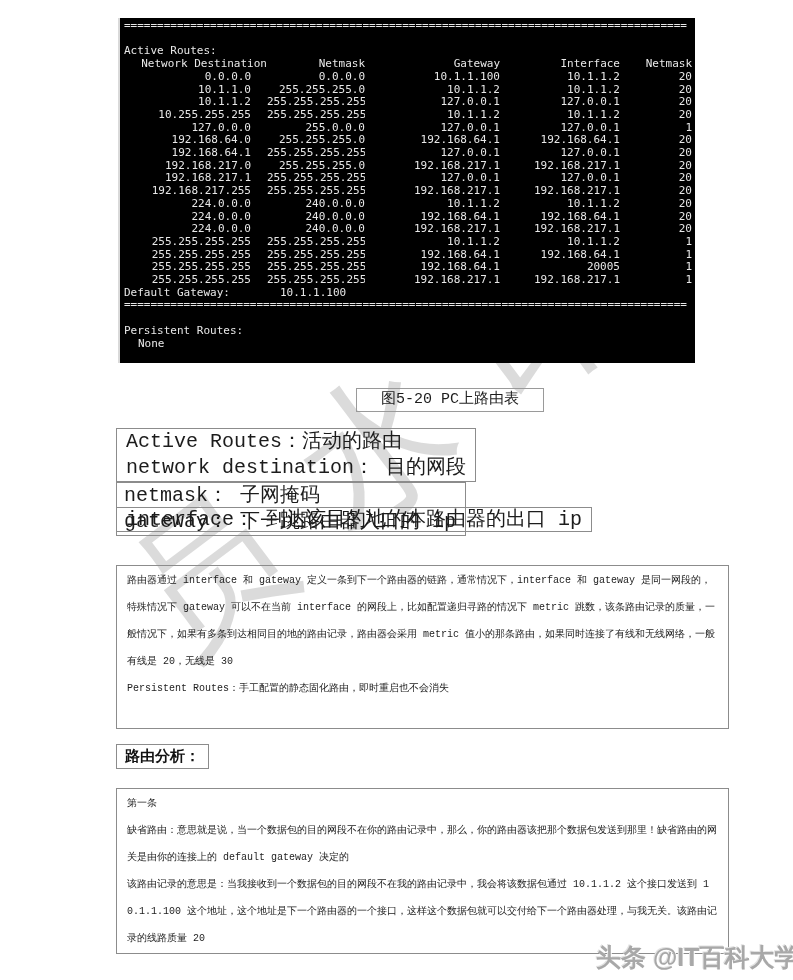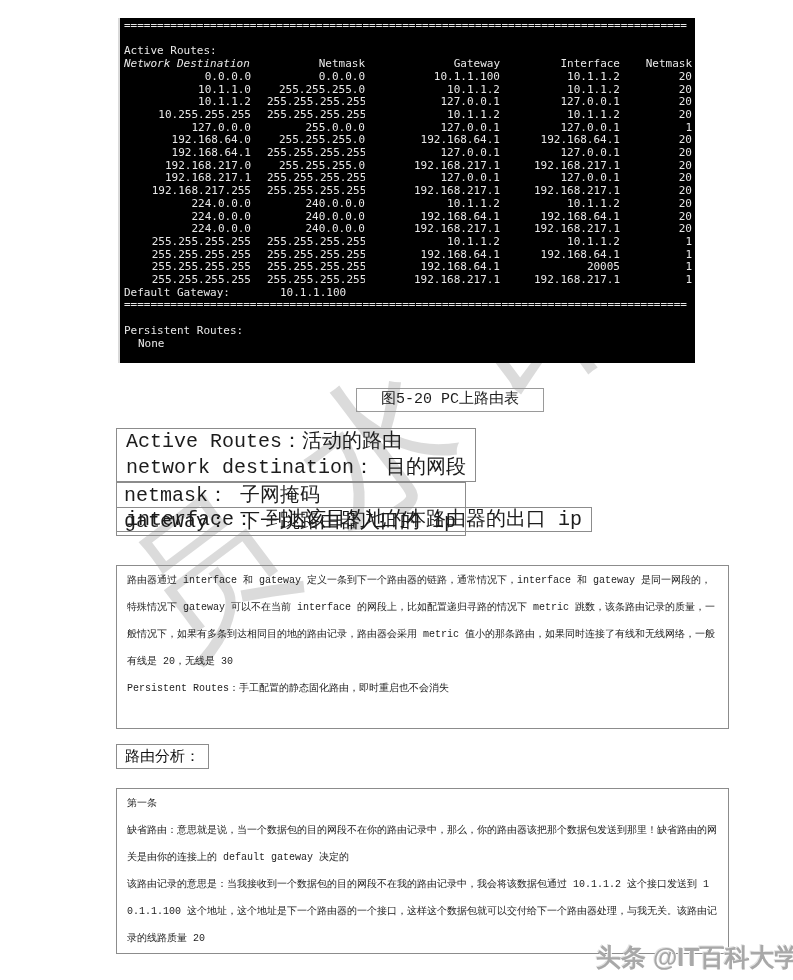--- a/index.html
+++ b/index.html
@@ -16,21 +16,21 @@
     padding:2px 0 0 4px;box-sizing:border-box;
     border-left:2px solid #d9d9d9;
     z-index:3;white-space:nowrap;overflow:hidden;
   }
   .sep{letter-spacing:0;}
   .blank{height:12.7px;}
   table.routes{border-collapse:collapse;table-layout:fixed;width:568px;
     font:inherit;line-height:12.7px;}
   table.routes th,table.routes td{padding:0;font-weight:normal;text-align:right;
     overflow:hidden;white-space:nowrap;}
-  table.routes th:first-child{text-align:left;font-style:italic;}
+  table.routes th:first-child{text-align:right;}
   table.routes td:first-child{padding-right:16px;}
   col.c1{width:143px;}col.c2{width:98px;}col.c3{width:135px;}col.c4{width:120px;}col.c5{width:72px;}
   .dg-line .dg-val{margin-left:50px;}
   .pr-none{padding-left:14px;}
   
   .caption{
     position:absolute;left:356px;top:388px;z-index:3;
     border:1px solid #9a9a9a;padding:2px 24px;font-size:15px;line-height:18px;
     font-family:"Liberation Mono","DejaVu Sans Mono",monospace;color:#1c1c1c;
   }
@@ -52,21 +52,21 @@
     font-size:10px;line-height:27px;color:#1c1c1c;
     word-break:break-all;
   }
   .widebox p{margin:0;}
   .explain{top:565px;height:164px;overflow:hidden;}
   .analysis{top:788px;min-height:160px;}
   .heading{
     position:absolute;left:116px;top:744px;z-index:3;
     border:1px solid #8c8c8c;padding:2px 8px;
     font-family:"Liberation Mono","DejaVu Sans Mono",monospace;
-    font-size:15px;font-weight:normal;color:#111;
+    font-size:15px;font-weight:bold;color:#111;
   }
   
   .wm-diagonal{
     position:absolute;left:150px;top:520px;z-index:1;
     transform:rotate(-37deg);transform-origin:0 50%;
     font-size:150px;letter-spacing:60px;white-space:nowrap;
     color:rgba(125,125,125,0.28);pointer-events:none;
     font-family:"Liberation Serif",serif;
   }
   .wm-brand{

